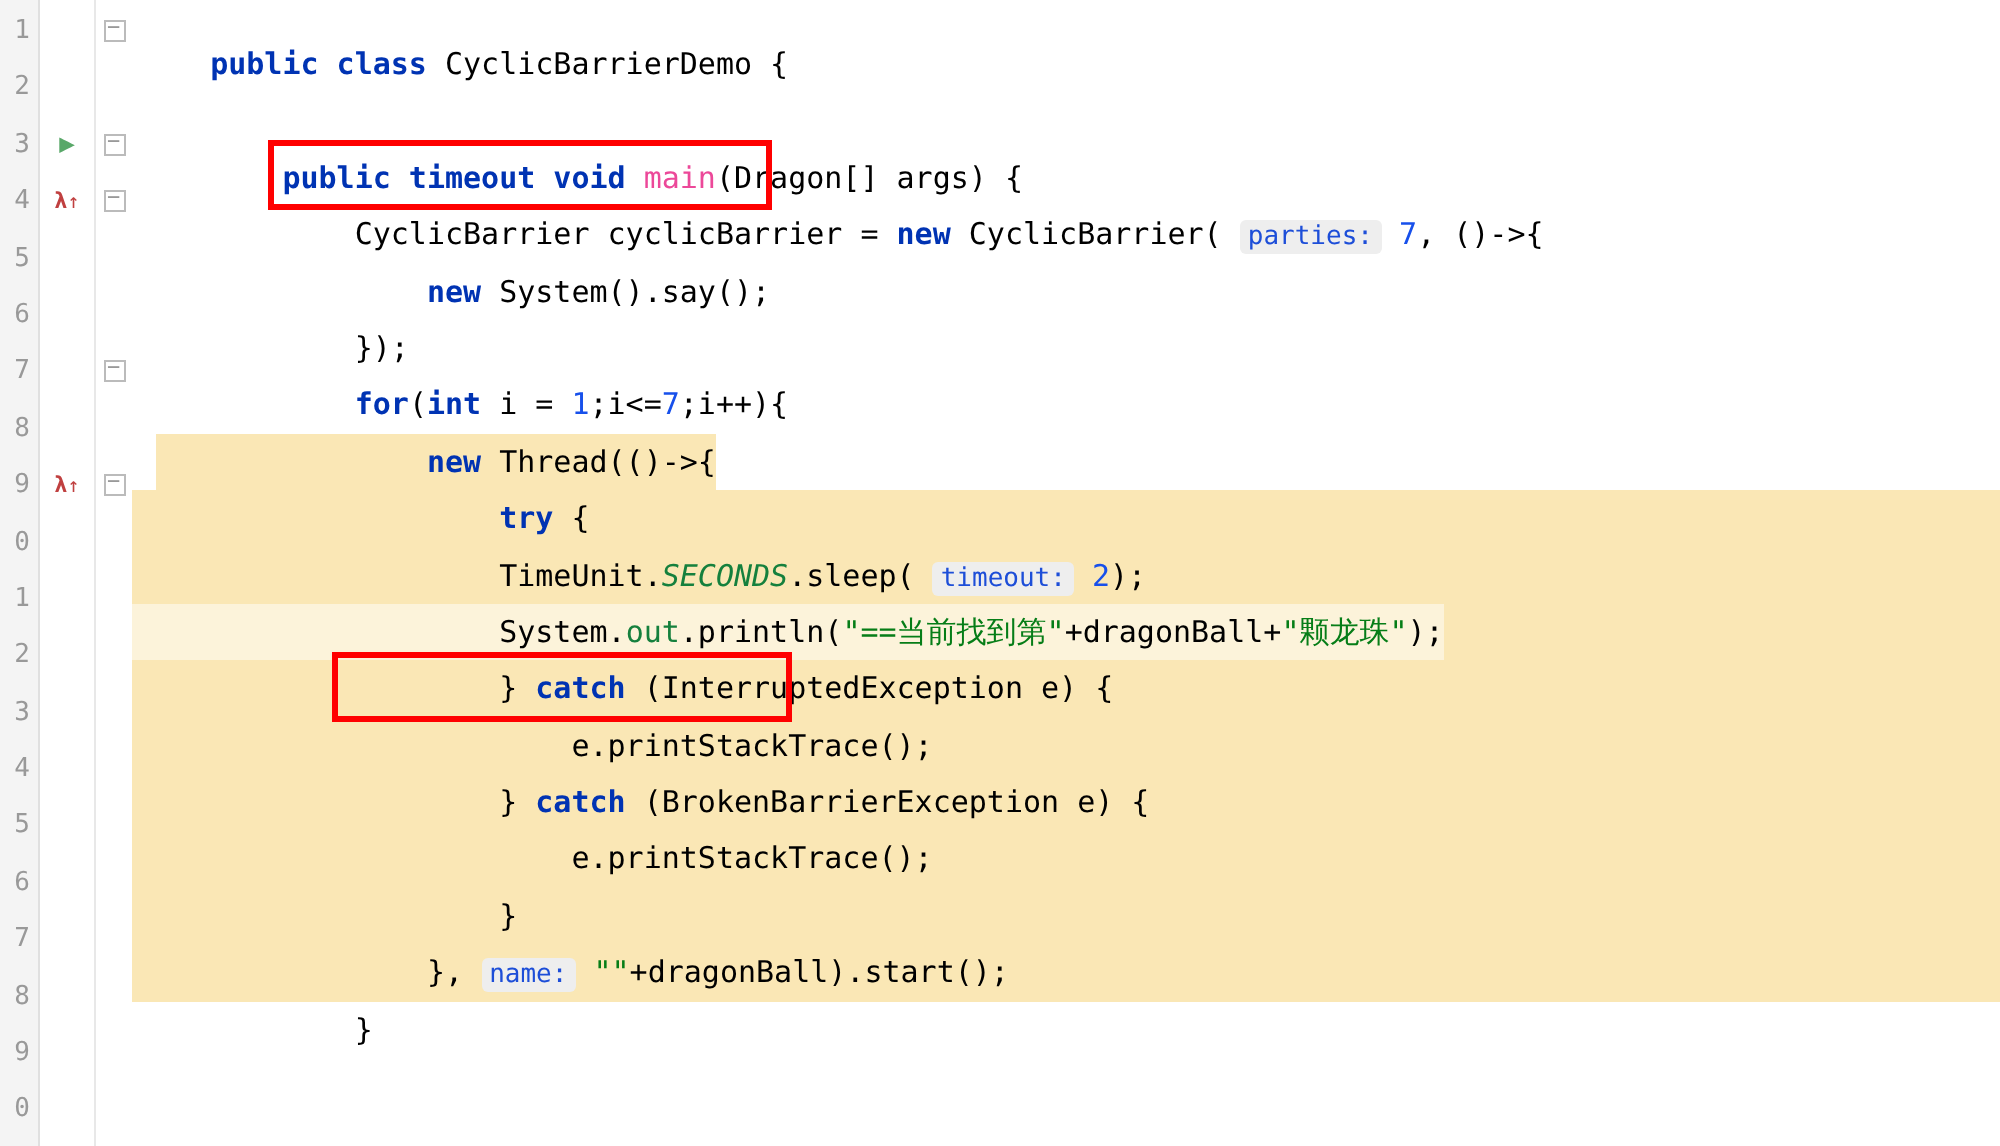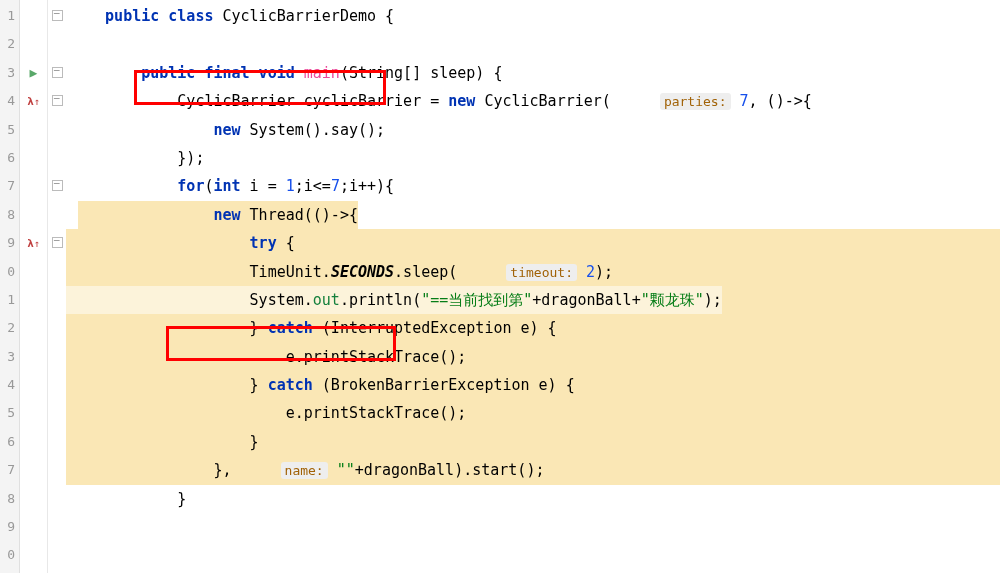--- a/index.html
+++ b/index.html
@@ -39,38 +39,38 @@
   .fold {
     width: 18px;
     background: #ffffff;
     padding-top: 2px;
   }
   .fold div { height: 28.4px; line-height: 28.4px; text-align: center; color: #999; font-size: 12px; }
   .fold-mark { border: 1px solid #bbb; width: 11px; height: 11px; display: inline-block; position: relative; top: 1px; }
   .fold-mark::before { content: "−"; position: absolute; top: -3px; left: 1px; font-size: 11px; line-height: 11px; }
   .code {
     flex: 1;
-    padding-top: 2px;
+    padding-top: 18px;
     position: relative;
   }
   .line {
     height: 28.4px;
     line-height: 28.4px;
     white-space: pre;
     padding-left: 12px;
     position: relative;
   }
   .hl-yellow { background: #fae7b5; }
   .hl-yellow-line { background: #fcf3da; }
   .kw { color: #0033b3; font-weight: bold; }
   .str { color: #067d17; }
   .num { color: #1750eb; }
   .field { color: #15803d; }
-  .static { font-style: italic; font-weight: bold; color: #000000; }
-  .param { color: #a16207; background: #eee; padding: 1px 4px; border-radius: 3px; font-size: 13px; margin-left: 40px; }
+  .static { font-style: italic; font-weight: normal; color: #15803d; }
+  .param { color: #1d4ed8; background: #eee; padding: 1px 4px; border-radius: 3px; font-size: 13px; }
   .plain { color: #000; }
   .type { color: #000; }
   .meth { color: #ec4899; }
   .red-box {
     position: absolute;
     border: 3px solid #ff0000;
     pointer-events: none;
     z-index: 10;
   }
 </style>
@@ -146,21 +146,21 @@
       <div></div>
       <div></div>
       <div></div>
       <div></div>
       <div></div>
   </div>
 
   <div class="code">
     <div class="line">   <span class="kw">public</span><span class="kw"> class</span><span class="type"> CyclicBarrierDemo {</span></div>
     <div class="line"></div>
-    <div class="line">       <span class="kw">public</span><span class="kw"> final</span><span class="kw"> void</span><span class="meth"> main</span><span class="plain">(String[] sleep) {</span></div>
+    <div class="line">       <span class="kw">public</span><span class="kw"> timeout</span><span class="kw"> void</span><span class="meth"> main</span><span class="plain">(Dragon[] args) {</span></div>
     <div class="line">           <span class="plain">CyclicBarrier cyclicBarrier = </span><span class="kw">new</span><span class="plain"> CyclicBarrier( </span><span class="param">parties:</span><span class="num"> 7</span><span class="plain">, ()-&gt;{</span></div>
     <div class="line">               <span class="kw">new</span><span class="plain"> System().say();</span></div>
     <div class="line">           <span class="plain">});</span></div>
     <div class="line">           <span class="kw">for</span><span class="plain">(</span><span class="kw">int</span><span class="plain"> i = </span><span class="num">1</span><span class="plain">;i&lt;=</span><span class="num">7</span><span class="plain">;i++){</span></div>
     <div class="line"><span class="hl-yellow" style="display:inline-block;padding-left:0;text-align:right;">               <span class="kw">new</span><span class="plain"> Thread(()-&gt;{</span></span></div>
     <div class="line hl-yellow">                   <span class="kw">try</span><span class="plain"> {</span></div>
     <div class="line hl-yellow">                   <span class="plain">TimeUnit.</span><span class="static">SECONDS</span><span class="plain">.sleep( </span><span class="param">timeout:</span><span class="num"> 2</span><span class="plain">);</span></div>
     <div class="line hl-yellow-line" style="background:#fae7b5;"><span style="background:#fcf3da; display:inline-block; margin-left:-12px; padding-left:12px;">                   <span class="plain">System.</span><span class="field">out</span><span class="plain">.println(</span><span class="str">"==当前找到第"</span><span class="plain">+dragonBall+</span><span class="str">"颗龙珠"</span><span class="plain">);</span></span></div>
     <div class="line hl-yellow">                   <span class="plain">} </span><span class="kw">catch</span><span class="plain"> (InterruptedException e) {</span></div>
     <div class="line hl-yellow">                       <span class="plain">e.printStackTrace();</span></div>

